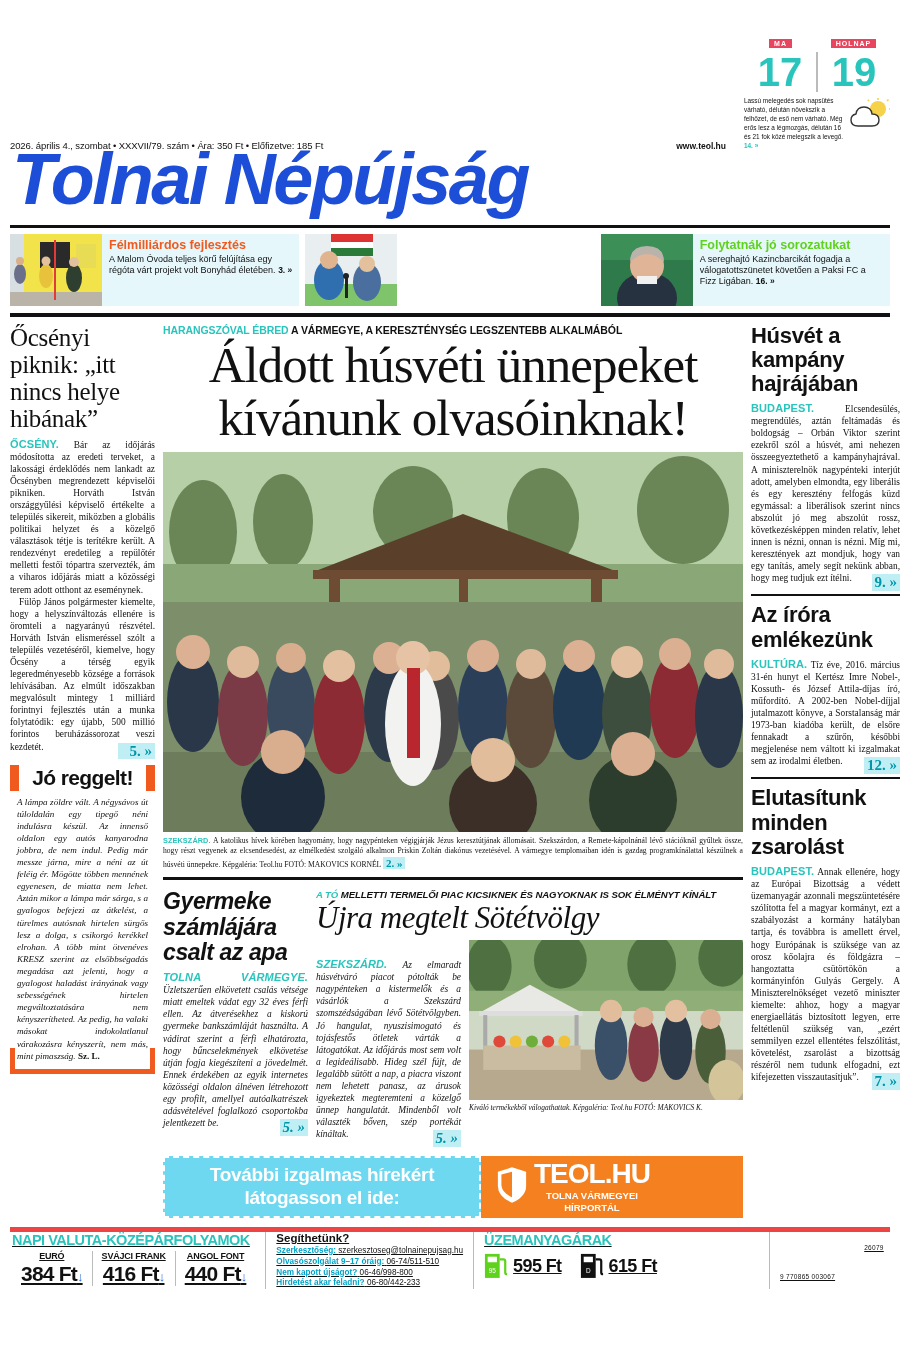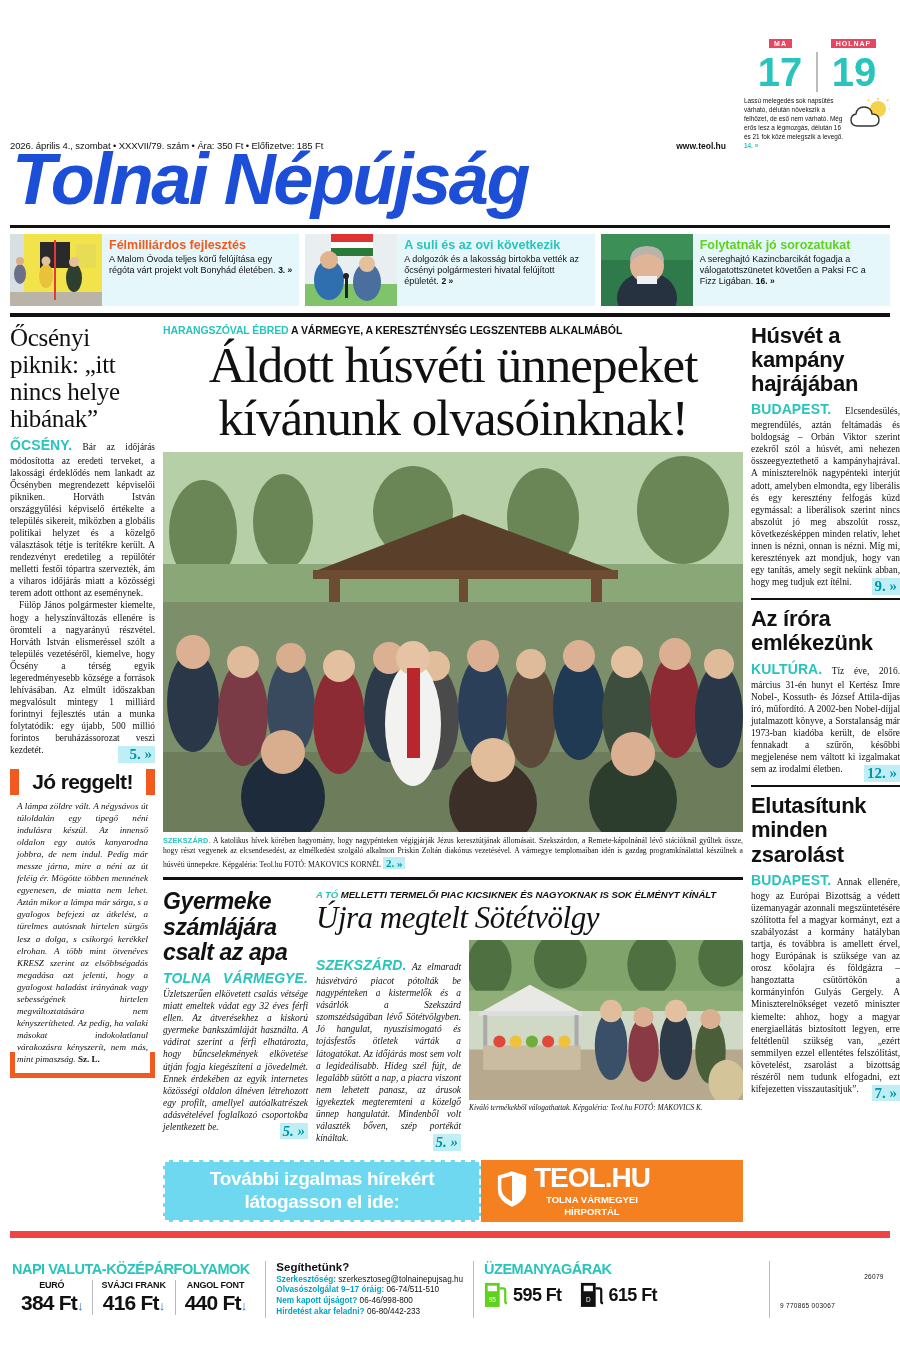--- a/index.html
+++ b/index.html
@@ -75,21 +75,21 @@
     font-family: "Liberation Serif", serif; font-weight: normal;
     font-size: 51px; line-height: 1.03; letter-spacing: -1px; text-align: center;
   }
 
   
   .body-txt {
     font-family: "Liberation Serif", serif;
     font-size: 9.4px; line-height: 1.285; text-align: justify;
     color: #111; margin-top: 5px; hyphens: auto;
   }
-  .lead { font-weight: bold; font-size: 14px; color: #29c4bc; letter-spacing: 0.1px; font-family: "Liberation Sans", sans-serif; }
+  .lead { font-weight: bold; font-size: 11px; color: #29c4bc; letter-spacing: 0.1px; font-family: "Liberation Sans", sans-serif; }
   .pagelink { display: inline-block; background: #bfeef5; color: #0096a8; font-weight: bold; font-size: 15px; padding: 0 3px; float: right; margin-top: 2px; line-height: 1.1; }
 
   
   .mainphoto { width: 100%; height: 380px; margin-top: 8px; position: relative; overflow: hidden; }
   .cap {
     font-family: "Liberation Serif", serif;
     font-size: 7.6px; line-height: 1.3; text-align: justify; margin-top: 4px; color: #111;
   }
   .cap .lead { font-size: 7.3px; }
   .cap-pg { background: #bfeef5; color: #0096a8; font-weight: bold; font-size: 11px; padding: 0 3px; }
@@ -124,21 +124,21 @@
     color: #fff; font-size: 19px; font-weight: bold; line-height: 1.18; letter-spacing: -0.3px;
   }
   .promo-r {
     width: 262px; background: #f5801f; display: flex; align-items: center; gap: 7px; padding-left: 16px;
   }
   .promo-brand { color: #fff; }
   .promo-name { font-size: 28px; font-weight: bold; letter-spacing: -1px; line-height: 1; }
   .promo-sub { font-size: 9.5px; font-weight: bold; text-align: center; line-height: 1.2; margin-top: 2px; }
 
   
-  .footer { display: flex; margin-top: 9px; border-top: 7px solid #ef4444; padding-top: 23px; gap: 0; }
+  .footer { display: flex; margin-top: 9px; border-top: 5px solid #ef4444; padding-top: 0; gap: 0; text-decoration: underline; }
   .f-sec { padding: 0 10px; }
   .f-sec + .f-sec { border-left: 1px solid #bbb; }
   .f-title { color: #29c4bc; font-size: 14.5px; font-weight: bold; letter-spacing: -0.5px; margin-bottom: 3px; }
   .cur-row { display: flex; }
   .cur { text-align: center; padding: 0 9px; }
   .cur + .cur { border-left: 1px solid #bbb; }
   .cur-n { font-size: 9px; font-weight: bold; letter-spacing: -0.2px; }
   .cur-v { font-size: 21px; font-weight: bold; letter-spacing: -0.8px; margin-top: 1px; }
   .arr { font-size: 13px; color: #2a6fd4; font-weight: normal; }
   .help-h { font-size: 11.5px; font-weight: bold; margin-bottom: 2px; }
@@ -233,24 +233,20 @@
             <rect x="26" y="0" width="42" height="8" fill="#d33"></rect>
             <rect x="26" y="14" width="42" height="8" fill="#2a7a3a"></rect>
             <rect x="0" y="50" width="92" height="22" fill="#7fc46a"></rect>
             <ellipse cx="24" cy="46" rx="15" ry="20" fill="#2f6fb0"></ellipse>
               <circle cx="24" cy="26" r="9" fill="#dfb48e"></circle>
             <ellipse cx="62" cy="48" rx="14" ry="19" fill="#4a6f9e"></ellipse>
               <circle cx="62" cy="30" r="8" fill="#e3c19c"></circle>
             <rect x="40" y="44" width="3" height="20" fill="#222"></rect>
               <circle cx="41" cy="42" r="3" fill="#222"></circle>
           </svg>
-        </div>
-        <div class="teaser-txt">
-          <div class="teaser-h" style="color:#29c4bc">A suli és az ovi következik</div>
-          <div class="teaser-p"><span>A dolgozók és a lakosság birtokba vették az őcsényi polgármesteri hivatal felújított épületét.</span> <span class="pg">2 »</span></div>
         </div>
       </div>
     </div>
 
     <div class="teaser">
       <div class="teaser-bar" style="background:#5fd21c"></div>
       <div class="teaser-in">
         <div class="teaser-img">
           <svg class="ph" viewBox="0 0 92 72" preserveAspectRatio="none">
             <rect width="92" height="72" fill="#2f7a4a"></rect>

